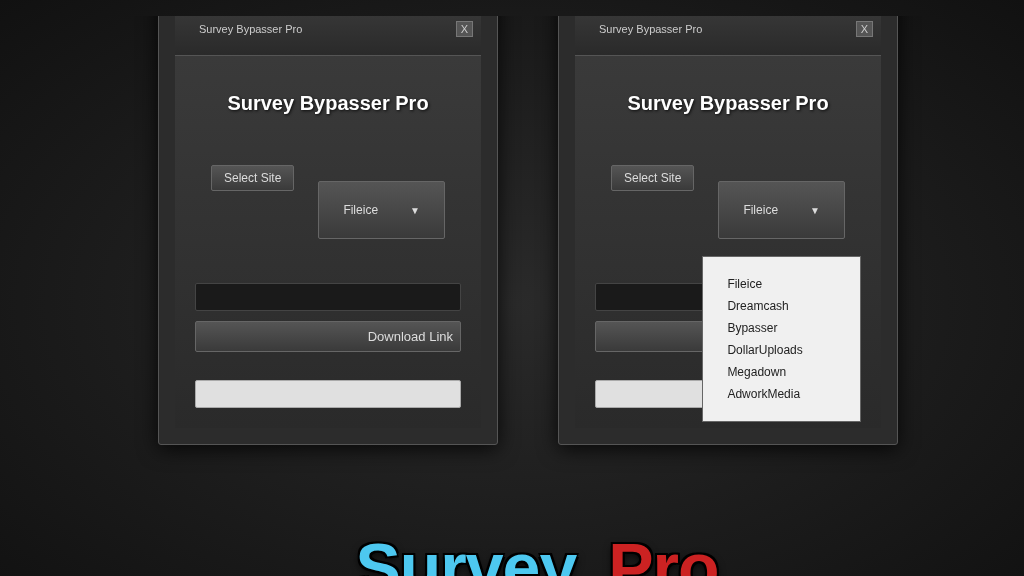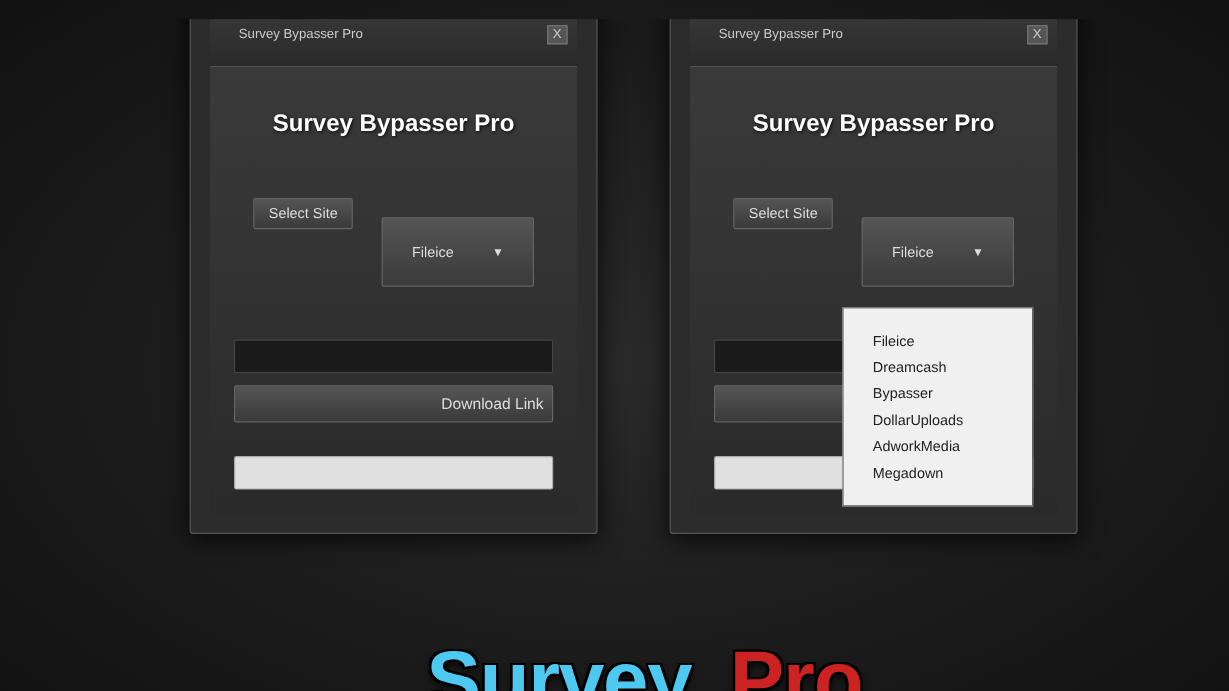--- a/index.html
+++ b/index.html
@@ -259,22 +259,22 @@
         <div class="dropdown-container">
           <div class="dropdown-display">
             <span>Fileice</span>
             <span class="dropdown-arrow">▼</span>
           </div>
           <div class="dropdown-menu" id="dropdown-menu">
           <div class="dropdown-menu-item">Fileice</div>
               <div class="dropdown-menu-item">Dreamcash</div>
               <div class="dropdown-menu-item">Bypasser</div>
               <div class="dropdown-menu-item">DollarUploads</div>
+              <div class="dropdown-menu-item">Megadown</div>
               <div class="dropdown-menu-item">AdworkMedia</div>
-              <div class="dropdown-menu-item">Megadown</div>
             </div>
         </div>
       </div>
       <input type="text" class="url-input" style="">
       <div class="download-btn">Download Link</div>
       <input type="text" class="result-input" style="">
     </div>
   </div>
 
 </div>

